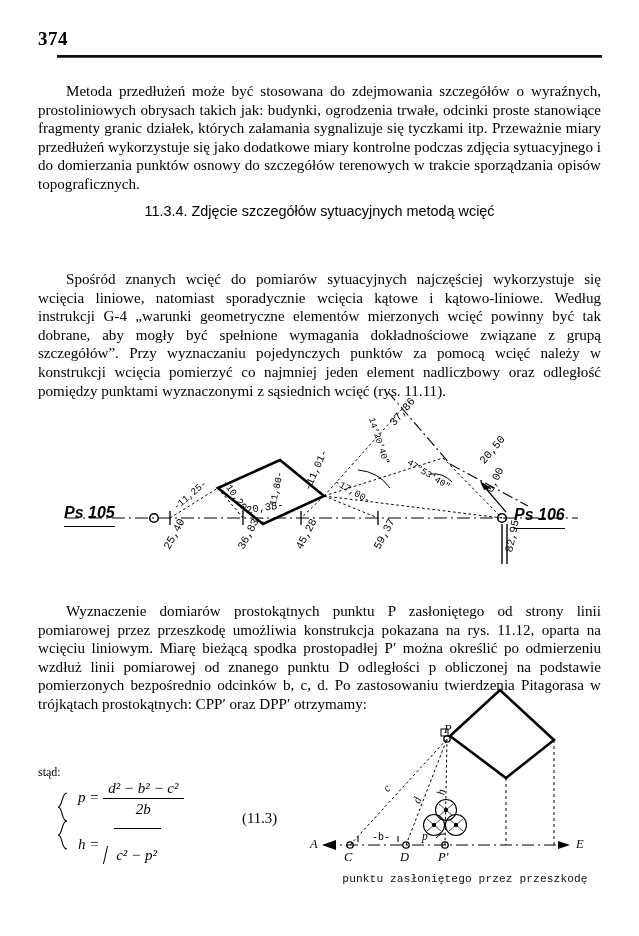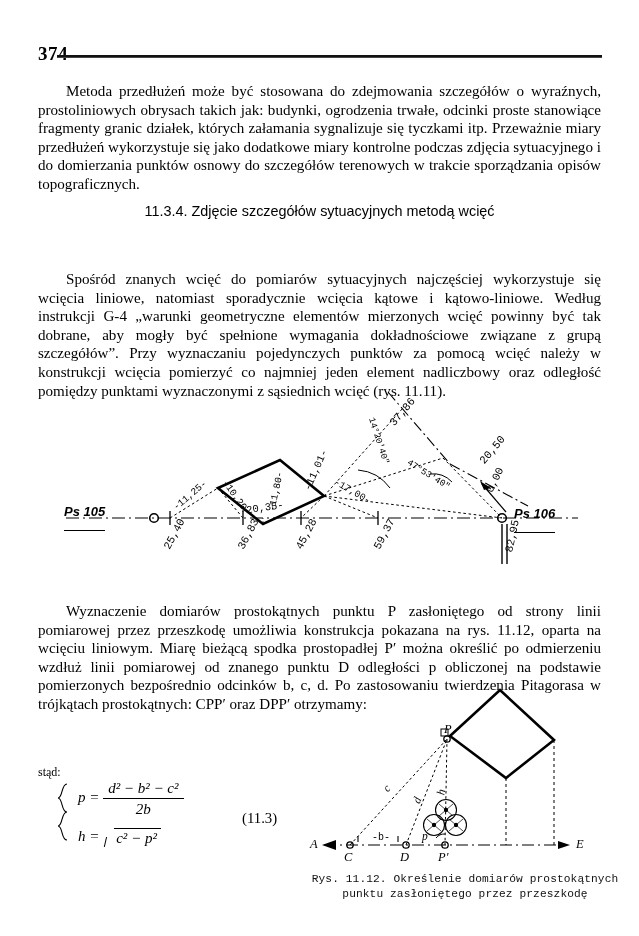--- a/index.html
+++ b/index.html
@@ -6,21 +6,21 @@
   body{
     width:639px;height:936px;position:relative;overflow:hidden;
     font-family:"Liberation Serif",serif;color:#000;
     -webkit-font-smoothing:antialiased;
   }
   .page{position:absolute;inset:0;}
 
   
   .header{position:absolute;left:0;top:28px;width:639px;height:34px;}
   .folio{
-    position:absolute;left:38px;top:15px;
+    position:absolute;left:38px;top:0px;
     font-family:"Liberation Serif",serif;font-weight:bold;font-size:19px;letter-spacing:.5px;
   }
   .head-title{
     position:absolute;left:0;top:4px;width:639px;text-align:center;
     font-family:"Liberation Serif",serif;font-style:italic;font-size:14.5px;
   }
   .head-rule{
     position:absolute;left:57px;top:27px;width:545px;height:0;
     border-top:2.2px solid #111;border-bottom:1px solid #444;
   }
@@ -51,33 +51,33 @@
   .math .op{font-style:normal;}
   sup.e{font-size:.66em;vertical-align:super;font-style:normal;}
   .frac{display:inline-block;vertical-align:middle;text-align:center;}
   .frac .num{display:block;padding:0 5px;border-bottom:1.1px solid #000;line-height:1.35;}
   .frac .den{display:block;padding:0 5px;line-height:1.35;}
   .sqrt{display:inline-block;vertical-align:middle;position:relative;padding-left:11px;}
   .sqrt:before{
     content:"";position:absolute;left:2px;top:50%;width:7px;height:50%;
     border-left:1.1px solid #000;transform:skewX(-13deg);
   }
-  .sqrt .rad{display:inline-block;border-top:1.1px solid #000;padding:1px 4px 0 2px;}
+  .sqrt .rad{display:inline-block;border-top:1.1px solid #000;padding:18px 4px 0 2px;}
 
   
   .fig{position:absolute;}
   .fig svg{display:block;overflow:visible;}
   .lbl{
     position:absolute;font-family:"Liberation Mono",monospace;
     font-size:9.6px;color:#000;white-space:nowrap;
   }
   .lbl.it{font-family:"Liberation Serif",serif;font-style:italic;font-size:12.5px;}
   .lbl.ps{
     font-family:"Liberation Sans",sans-serif;font-style:italic;
-    font-size:13px;font-weight:600;border-bottom:1.4px solid #000;padding-bottom:11px;
+    font-size:16px;font-weight:600;border-bottom:1.4px solid #000;padding-bottom:4px;
   }
 </style>
 </head>
 <body>
 
 <div class="page">
 
   <div class="header">
     <div class="folio">374</div>
     <div class="head-rule"></div>
@@ -274,17 +274,16 @@
     <div class="lbl it" style="left:266px;top:139px;">E</div>
 
     <div class="lbl" style="left:62px;top:134px;font-size:10px;">-b-</div>
     <div class="lbl it" style="left:74px;top:84px;transform:rotate(-48deg);font-size:11.5px;">c</div>
     <div class="lbl it" style="left:104px;top:96px;transform:rotate(-68deg);font-size:11.5px;">d</div>
     <div class="lbl it" style="left:128px;top:88px;transform:rotate(-80deg);font-size:11.5px;">h</div>
     <div class="lbl it" style="left:112px;top:132px;font-size:11.5px;">p</div>
   </div>
 
   <div style="position:absolute;left:300px;top:872px;width:330px;">
-    <div class="caption">Rys. 11.12. Określenie domiarów prostokątnych</div>
     <div class="caption">punktu zasłoniętego przez przeszkodę</div>
   </div>
 
 </div>
 
 </body></html>

